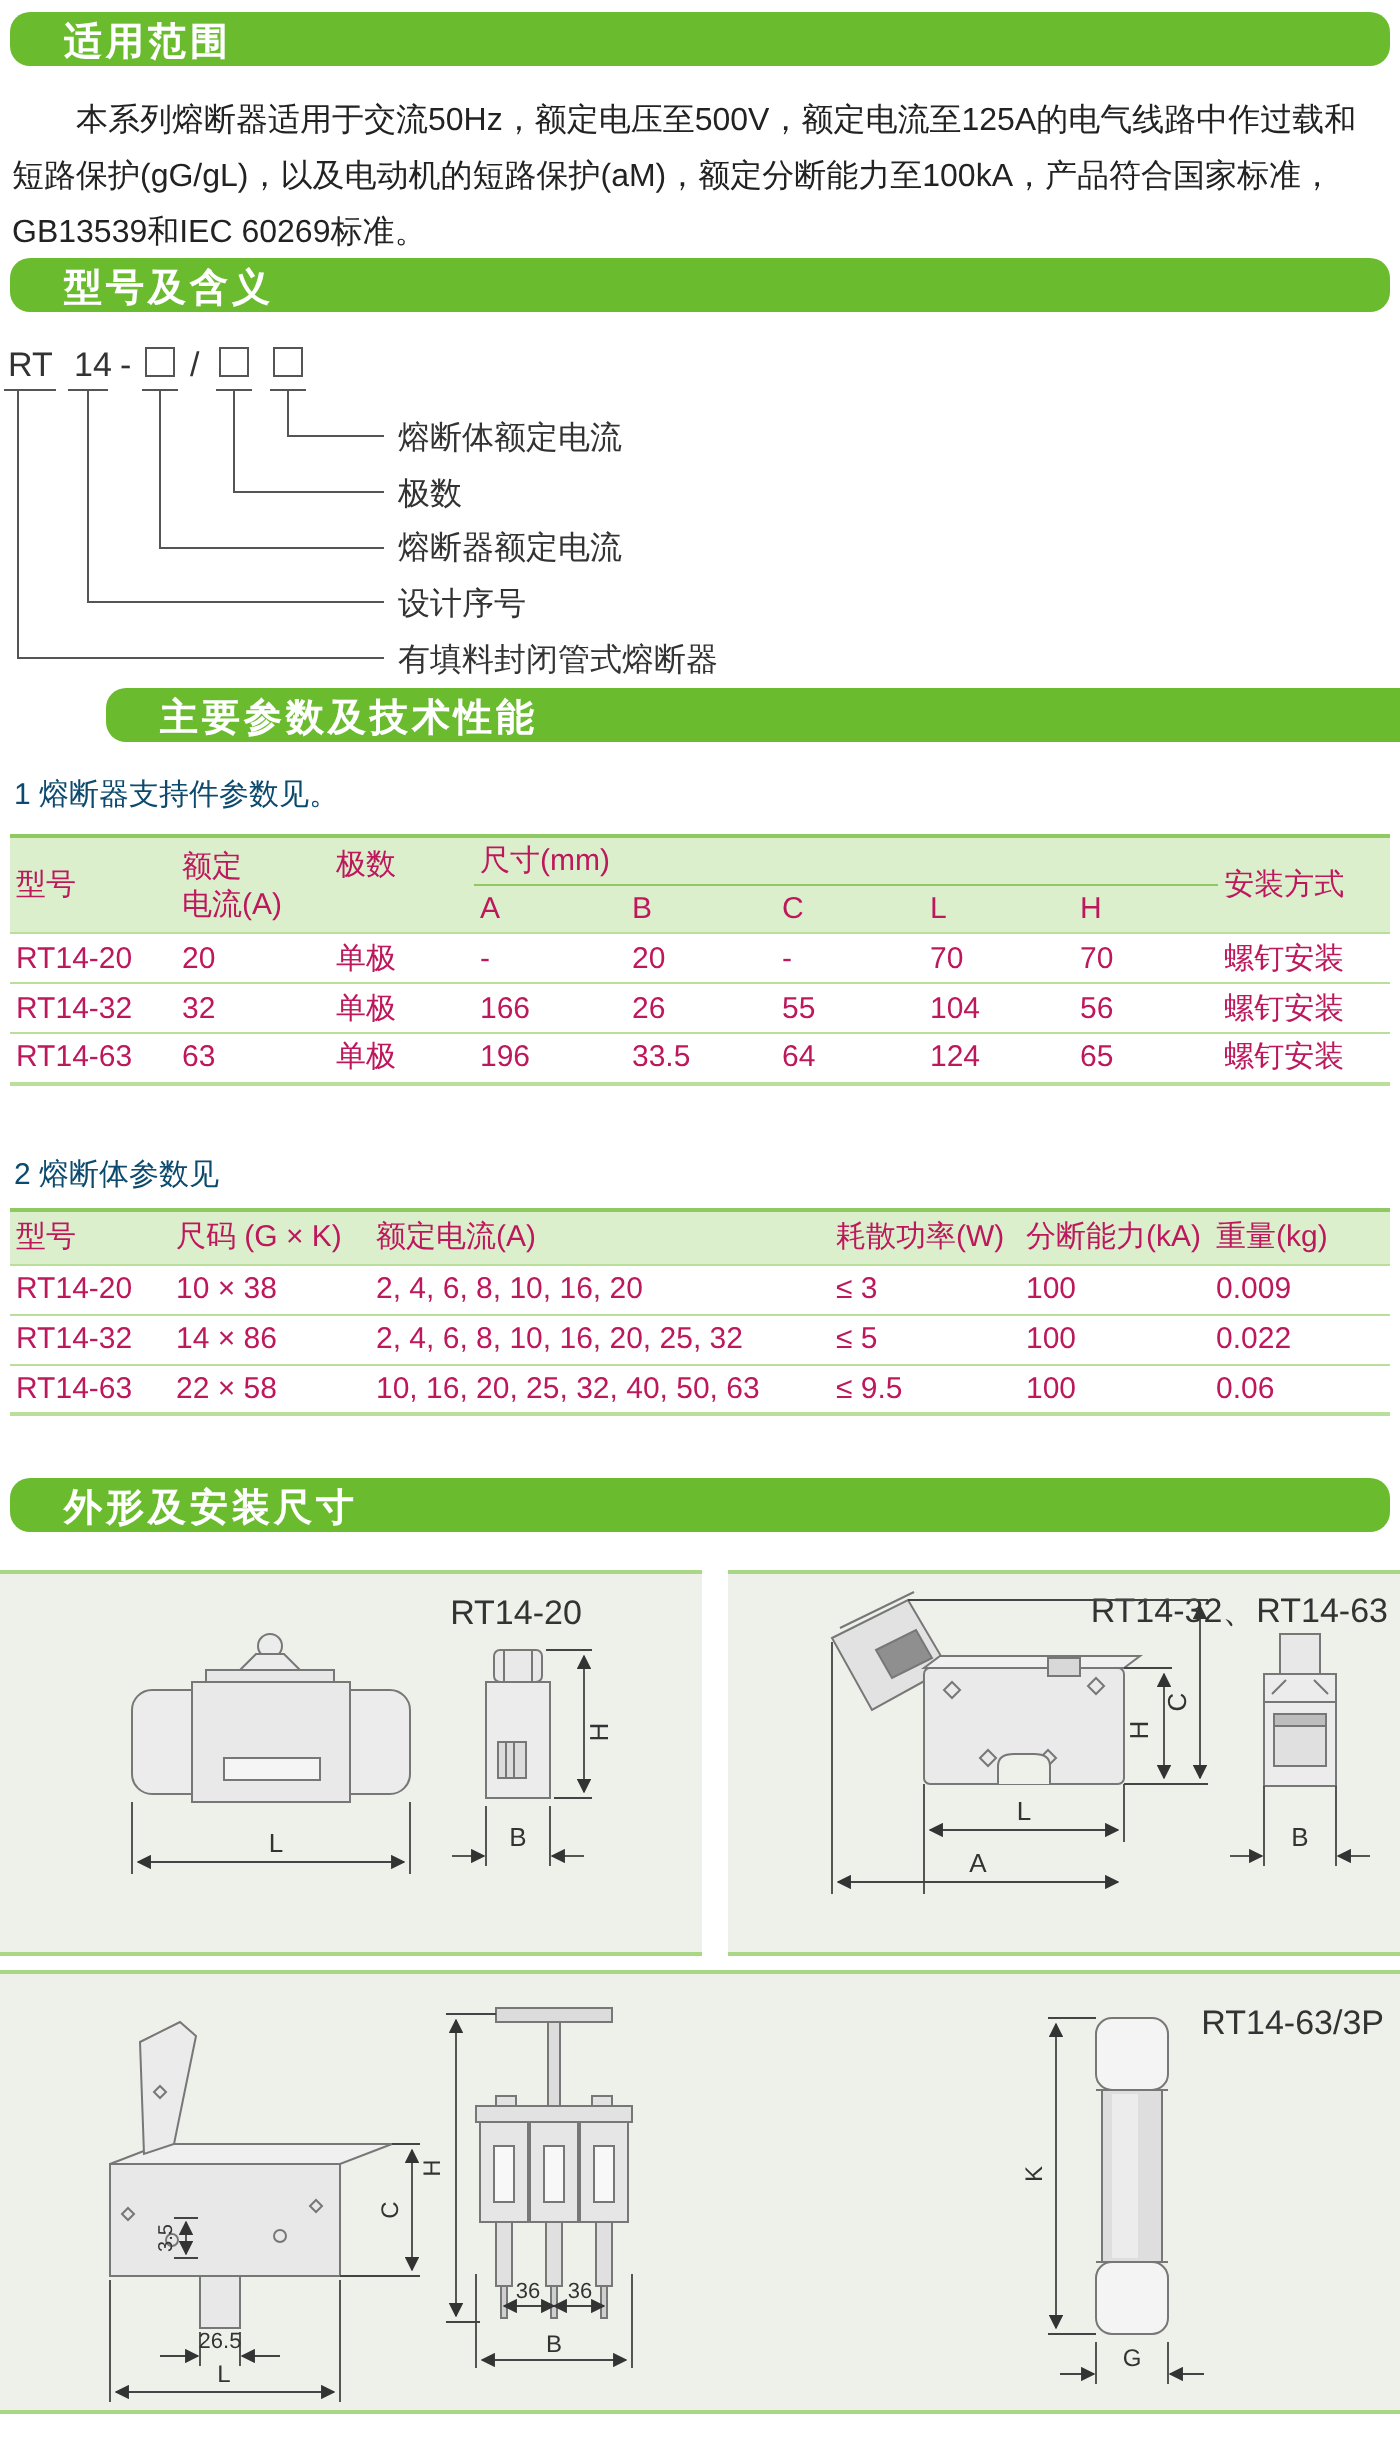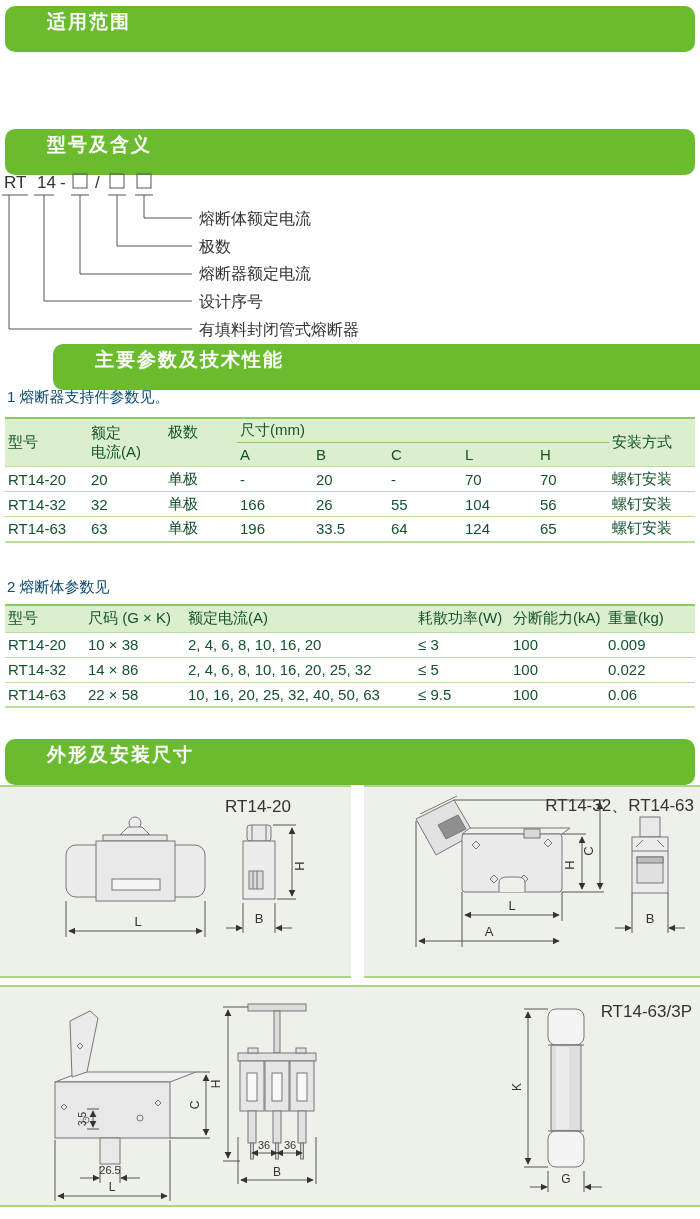--- a/index.html
+++ b/index.html
@@ -3,34 +3,34 @@
 <meta charset="utf-8">
 <style>
   * { margin:0; padding:0; box-sizing:border-box; }
   html,body { background:#ffffff; }
   .page {
     position:relative; width:700px; height:1219px; margin:0 auto;
     background:#ffffff; overflow:hidden;
     font-family:"Liberation Sans","DejaVu Sans",sans-serif; color:#333;
   }
   .sec-bar {
-    position:absolute; left:5px; width:690px; height:46px;
+    position:absolute; left:5px; width:690px; height:27px;
     background:#6abc2e; border-radius:10px;
     color:#fff; font-size:19px; font-weight:bold; line-height:31px;
-    padding-left:42px; letter-spacing:2px;
+    padding-left:27px; letter-spacing:2px;
   }
   .intro {
     position:absolute; top:47px; left:6px; width:688px;
     font-size:16px; line-height:28px; color:#222; text-indent:2em;
   }
   .note {
     position:absolute; left:7px; font-size:15px; color:#0c4a6e;
   }
   
-  table { border-collapse:collapse; table-layout:fixed; font-size:15px; color:#14532d; }
+  table { border-collapse:collapse; table-layout:fixed; font-size:15px; color:#be185d; }
   .t { position:absolute; left:5px; width:690px; }
   .t th, .t td { font-weight:normal; text-align:left; padding:2px 2px 2px 3px; }
   .t1 { top:417px; border-top:2px solid #8fc961; border-bottom:2px solid #b9df9b; }
   .t1 thead { background:#dcefcd; }
   .t1 thead th { height:24px; }
   .t1 td { height:25px; }
   .t1 tbody tr { border-top:1.5px solid #b9df9b; }
   .t1 .grp { border-bottom:1.5px solid #8fc961; }
   .t1 .vmid { vertical-align:middle; }
   .t1 .vtop { vertical-align:top; }
@@ -53,20 +53,21 @@
 </style>
 </head>
 <body>
 
 <div class="page">
 
   <div class="sec-bar" style="top:6px;">
     <span>适用范围</span>
   </div>
 
+  <p class="intro">本系列熔断器适用于交流50Hz，额定电压至500V，额定电流至125A的电气线路中作过载和短路保护(gG/gL)，以及电动机的短路保护(aM)，额定分断能力至100kA，产品符合国家标准，GB13539和IEC 60269标准。</p>
 
   <div class="sec-bar" style="top:129px;">
     <span>型号及含义</span>
   </div>
 
   <svg width="700" height="176" viewBox="0 0 700 176" style="position:absolute;top:167px;left:0;">
     <g font-size="17" fill="#222">
       <text x="4" y="21">RT</text>
       <text x="37" y="21">14</text>
       <text x="60" y="21">-</text>

